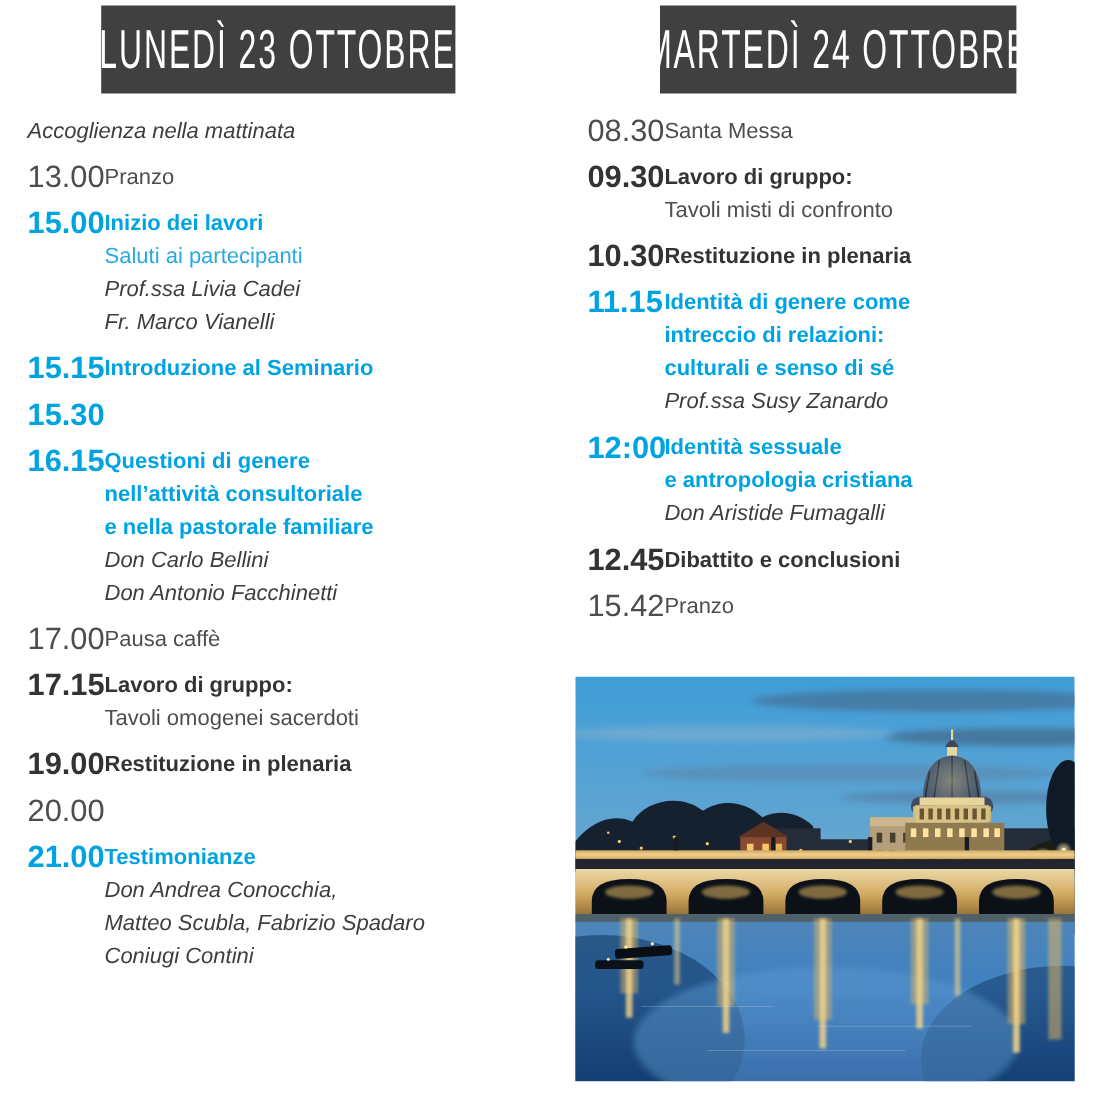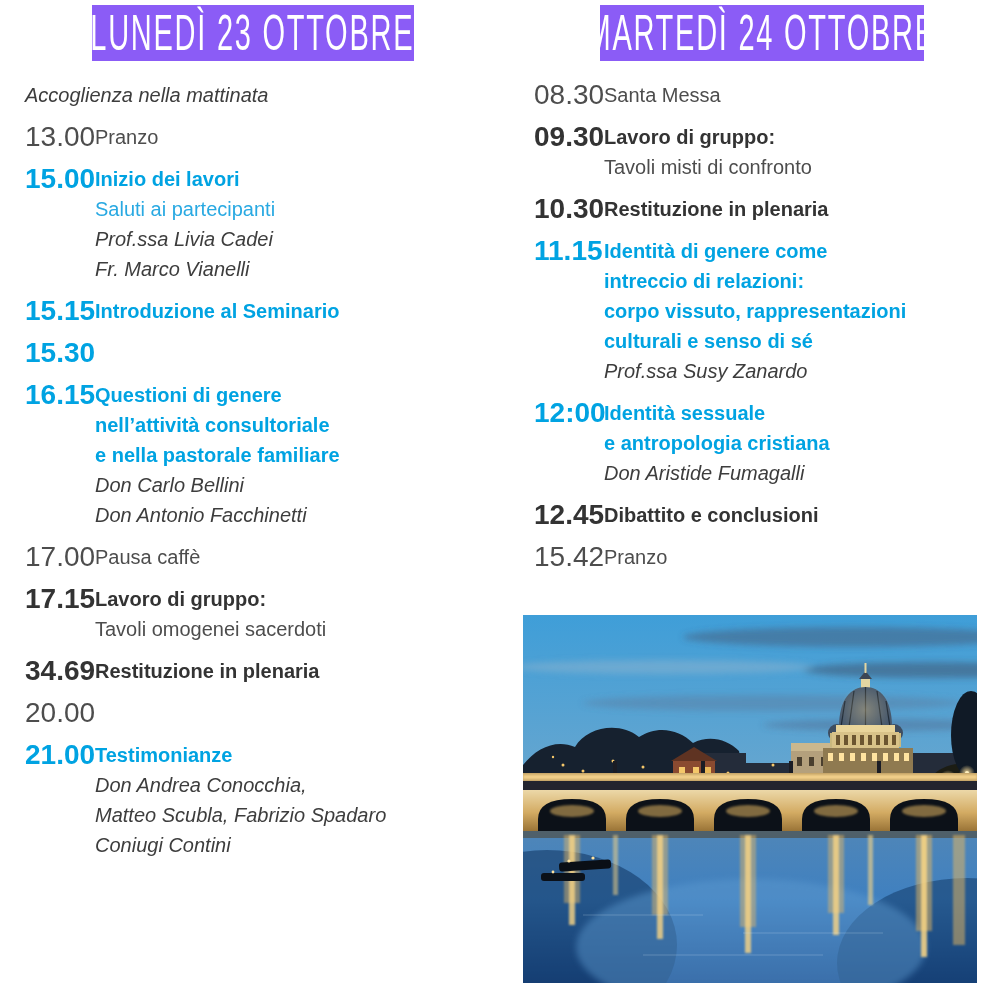--- a/index.html
+++ b/index.html
@@ -1,21 +1,21 @@
 <!DOCTYPE html>
 <html><head>
 <meta charset="utf-8">
 <style>
   html,body{margin:0;padding:0;background:#ffffff;}
   .page{position:relative;width:1000px;height:1000px;background:#ffffff;overflow:hidden;
         font-family:"Liberation Sans", sans-serif;}
   .col{position:absolute;top:5px;width:455px;}
   .col-left{left:25px;}
   .col-right{left:534px;}
-  .banner{height:56px;background:#8b5cf6;display:flex;align-items:center;justify-content:center;
+  .banner{height:80px;background:#404040;display:flex;align-items:center;justify-content:center;
           margin:0 auto 19px auto;}
   .col-left .banner{width:322px;}
   .col-right .banner{width:324px;}
   .banner-text{display:inline-block;transform:scaleX(0.58);transform-origin:center;
                font-size:50px;line-height:72px;color:#ffffff;letter-spacing:3px;white-space:nowrap;}
   .list{width:100%;}
   .entry{display:flex;margin-bottom:12px;}
   .time{width:70px;flex:none;font-size:28px;line-height:30px;}
   .lines{flex:1;}
   .line{font-size:20px;line-height:30px;white-space:nowrap;}
@@ -83,21 +83,21 @@
           </div>
         </div>
         <div class="entry">
           <div class="time dark-bold">17.15</div>
           <div class="lines">
             <div class="line dark-bold">Lavoro di gruppo:</div>
             <div class="line regular">Tavoli omogenei sacerdoti</div>
           </div>
         </div>
         <div class="entry">
-          <div class="time dark-bold">34.69</div>
+          <div class="time dark-bold">19.00</div>
           <div class="lines">
             <div class="line dark-bold">Restituzione in plenaria</div>
           </div>
         </div>
         <div class="entry">
           <div class="time regular">20.00</div>
         </div>
         <div class="entry">
           <div class="time cyan-bold">21.00</div>
           <div class="lines">
@@ -132,21 +132,20 @@
           <div class="time dark-bold">10.30</div>
           <div class="lines">
             <div class="line dark-bold">Restituzione in plenaria</div>
           </div>
         </div>
         <div class="entry">
           <div class="time cyan-bold">11.15</div>
           <div class="lines">
             <div class="line cyan-bold">Identità di genere come</div>
             <div class="line cyan-bold">intreccio di relazioni:</div>
-            <div class="line cyan-bold">corpo vissuto, rappresentazioni</div>
             <div class="line cyan-bold">culturali e senso di sé</div>
             <div class="line italic">Prof.ssa Susy Zanardo</div>
           </div>
         </div>
         <div class="entry">
           <div class="time cyan-bold">12:00</div>
           <div class="lines">
             <div class="line cyan-bold">Identità sessuale</div>
             <div class="line cyan-bold">e antropologia cristiana</div>
             <div class="line italic">Don Aristide Fumagalli</div>

